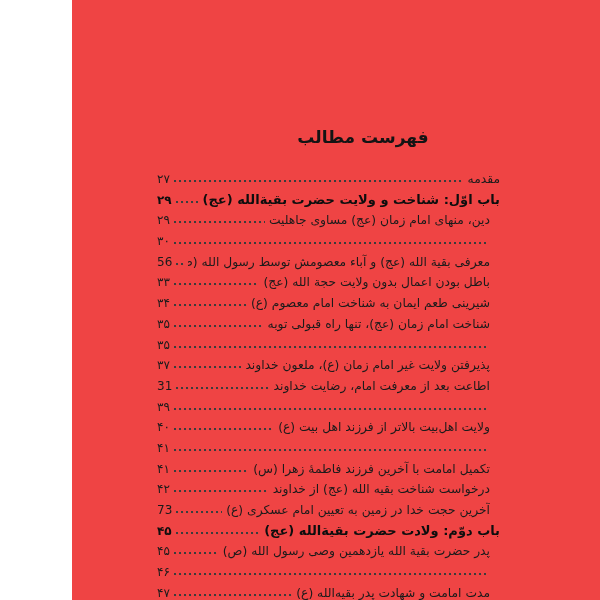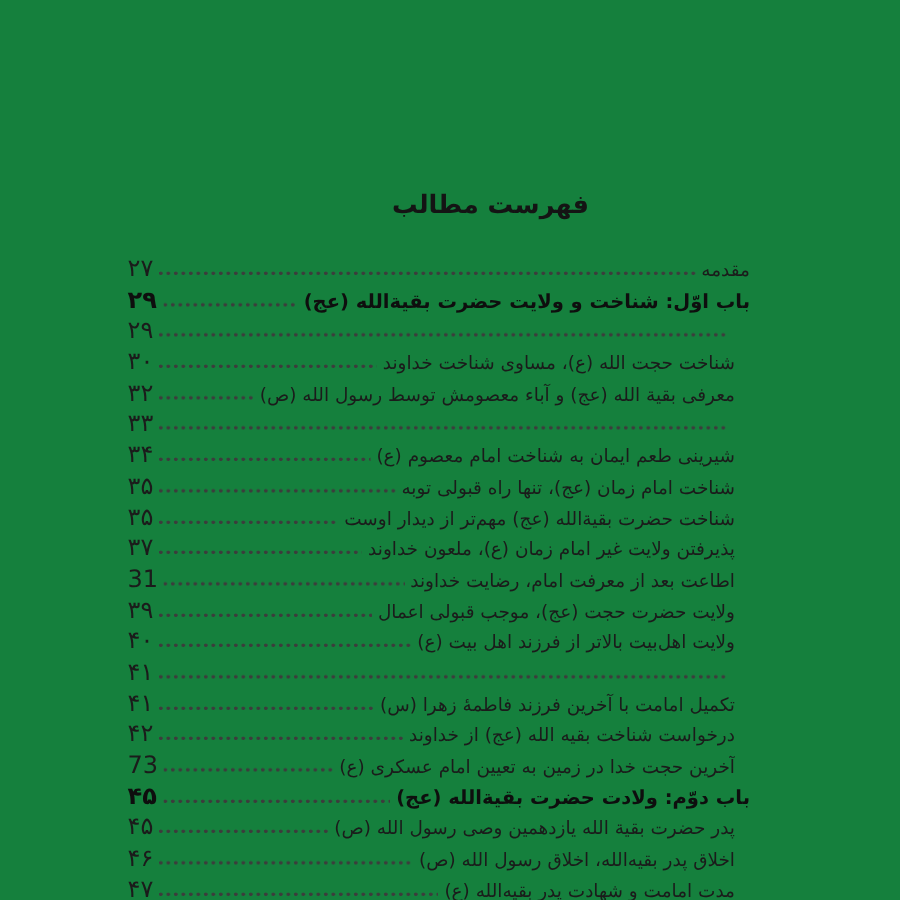--- a/index.html
+++ b/index.html
@@ -2,23 +2,23 @@
 <html lang="fa" dir="rtl"><head>
 <meta charset="utf-8">
 <style>
   html, body {
     margin: 0;
     padding: 0;
     background: #ffffff;
   }
   .page {
     position: relative;
-    width: 600px;
+    width: 528px;
     height: 600px;
-    background: #15803d;
+    background: #ef4444;
     overflow: hidden;
     direction: rtl;
     font-family: "DejaVu Sans", sans-serif;
     color: #1b1b1b;
   }
   .doc-title {
     position: absolute;
     top: 127px;
     left: 0;
     right: 0;
@@ -62,21 +62,21 @@
     min-width: 8px;
     height: 4px;
     margin: 0 4px;
     background-image: radial-gradient(circle at 1.2px 2.2px, #3c3c3c 1px, rgba(0,0,0,0) 1.35px);
     background-size: 5px 4px;
     background-repeat: repeat-x;
     background-position: 0 100%;
   }
   .toc-page {
     flex: 0 0 auto;
-    font-size: 16px;
+    font-size: 12px;
   }
   .toc-row.chapter .toc-page {
     font-weight: bold;
   }
 </style>
 </head>
 <body>
 
 <div class="page">
 
@@ -87,64 +87,63 @@
     <span class="toc-title">مقدمه</span>
     <span class="toc-dots"></span>
     <span class="toc-page">۲۷</span>
   </div>
       <div class="toc-row chapter">
     <span class="toc-title">باب اوّل: شناخت و ولایت حضرت بقیة‌الله (عج)</span>
     <span class="toc-dots"></span>
     <span class="toc-page">۲۹</span>
   </div>
       <div class="toc-row indent">
+    <span class="toc-title">دین، منهای امام زمان (عج) مساوی جاهلیت</span>
     <span class="toc-dots"></span>
     <span class="toc-page">۲۹</span>
   </div>
       <div class="toc-row indent">
-    <span class="toc-title">شناخت حجت الله (ع)، مساوی شناخت خداوند</span>
     <span class="toc-dots"></span>
     <span class="toc-page">۳۰</span>
   </div>
       <div class="toc-row indent">
     <span class="toc-title">معرفی بقیة الله (عج) و آباء معصومش توسط رسول الله (ص)</span>
     <span class="toc-dots"></span>
-    <span class="toc-page">۳۲</span>
+    <span class="toc-page">56</span>
   </div>
       <div class="toc-row indent">
+    <span class="toc-title">باطل بودن اعمال بدون ولایت حجة الله (عج)</span>
     <span class="toc-dots"></span>
     <span class="toc-page">۳۳</span>
   </div>
       <div class="toc-row indent">
     <span class="toc-title">شیرینی طعم ایمان به شناخت امام معصوم (ع)</span>
     <span class="toc-dots"></span>
     <span class="toc-page">۳۴</span>
   </div>
       <div class="toc-row indent">
     <span class="toc-title">شناخت امام زمان (عج)، تنها راه قبولی توبه</span>
     <span class="toc-dots"></span>
     <span class="toc-page">۳۵</span>
   </div>
       <div class="toc-row indent">
-    <span class="toc-title">شناخت حضرت بقیة‌الله (عج) مهم‌تر از دیدار اوست</span>
     <span class="toc-dots"></span>
     <span class="toc-page">۳۵</span>
   </div>
       <div class="toc-row indent">
     <span class="toc-title">پذیرفتن ولایت غیر امام زمان (ع)، ملعون خداوند</span>
     <span class="toc-dots"></span>
     <span class="toc-page">۳۷</span>
   </div>
       <div class="toc-row indent">
     <span class="toc-title">اطاعت بعد از معرفت امام، رضایت خداوند</span>
     <span class="toc-dots"></span>
     <span class="toc-page">31</span>
   </div>
       <div class="toc-row indent">
-    <span class="toc-title">ولایت حضرت حجت (عج)، موجب قبولی اعمال</span>
     <span class="toc-dots"></span>
     <span class="toc-page">۳۹</span>
   </div>
       <div class="toc-row indent">
     <span class="toc-title">ولایت اهل‌بیت بالاتر از فرزند اهل بیت (ع)</span>
     <span class="toc-dots"></span>
     <span class="toc-page">۴۰</span>
   </div>
       <div class="toc-row indent">
     <span class="toc-dots"></span>
@@ -169,21 +168,20 @@
     <span class="toc-title">باب دوّم: ولادت حضرت بقیة‌الله (عج)</span>
     <span class="toc-dots"></span>
     <span class="toc-page">۴۵</span>
   </div>
       <div class="toc-row indent">
     <span class="toc-title">پدر حضرت بقیة الله یازدهمین وصی رسول الله (ص)</span>
     <span class="toc-dots"></span>
     <span class="toc-page">۴۵</span>
   </div>
       <div class="toc-row indent">
-    <span class="toc-title">اخلاق پدر بقیه‌الله، اخلاق رسول الله (ص)</span>
     <span class="toc-dots"></span>
     <span class="toc-page">۴۶</span>
   </div>
       <div class="toc-row indent">
     <span class="toc-title">مدت امامت و شهادت پدر بقیه‌الله (ع)</span>
     <span class="toc-dots"></span>
     <span class="toc-page">۴۷</span>
   </div>
     </div>
 

